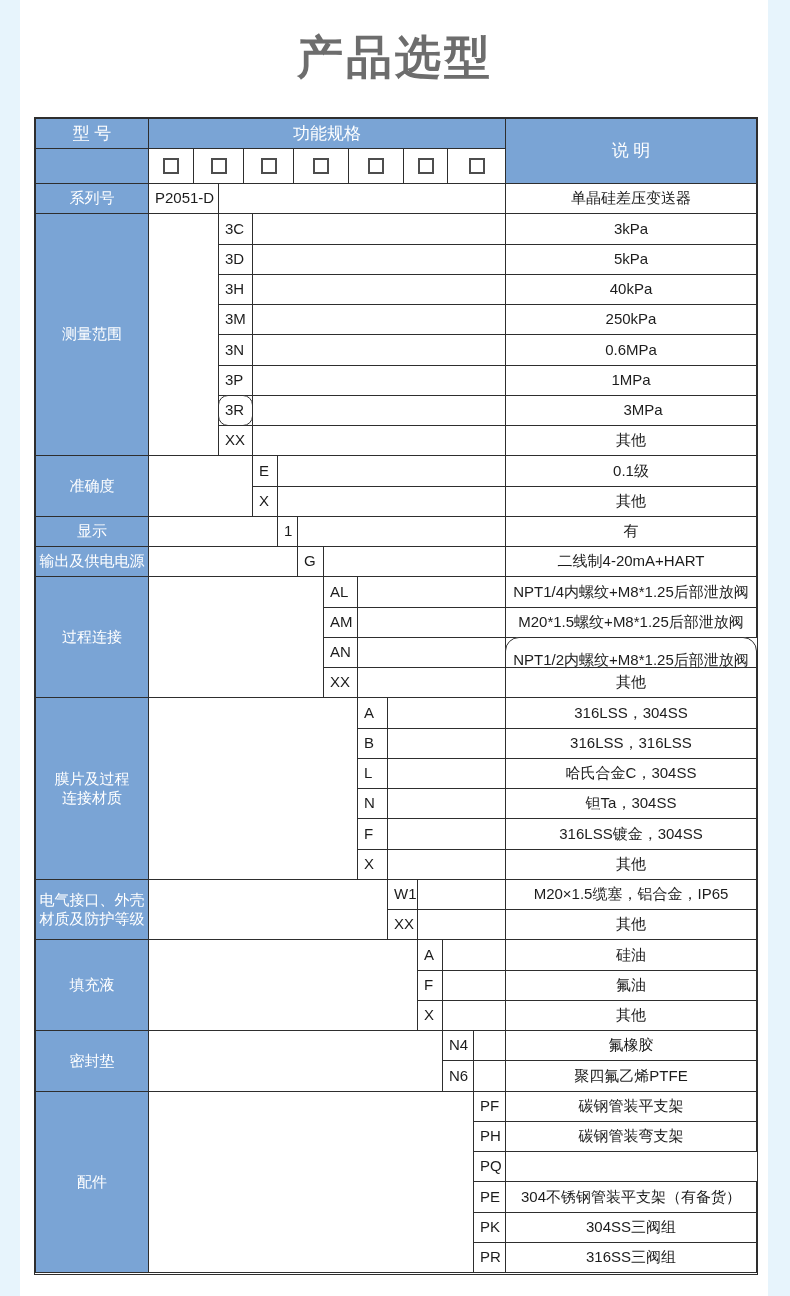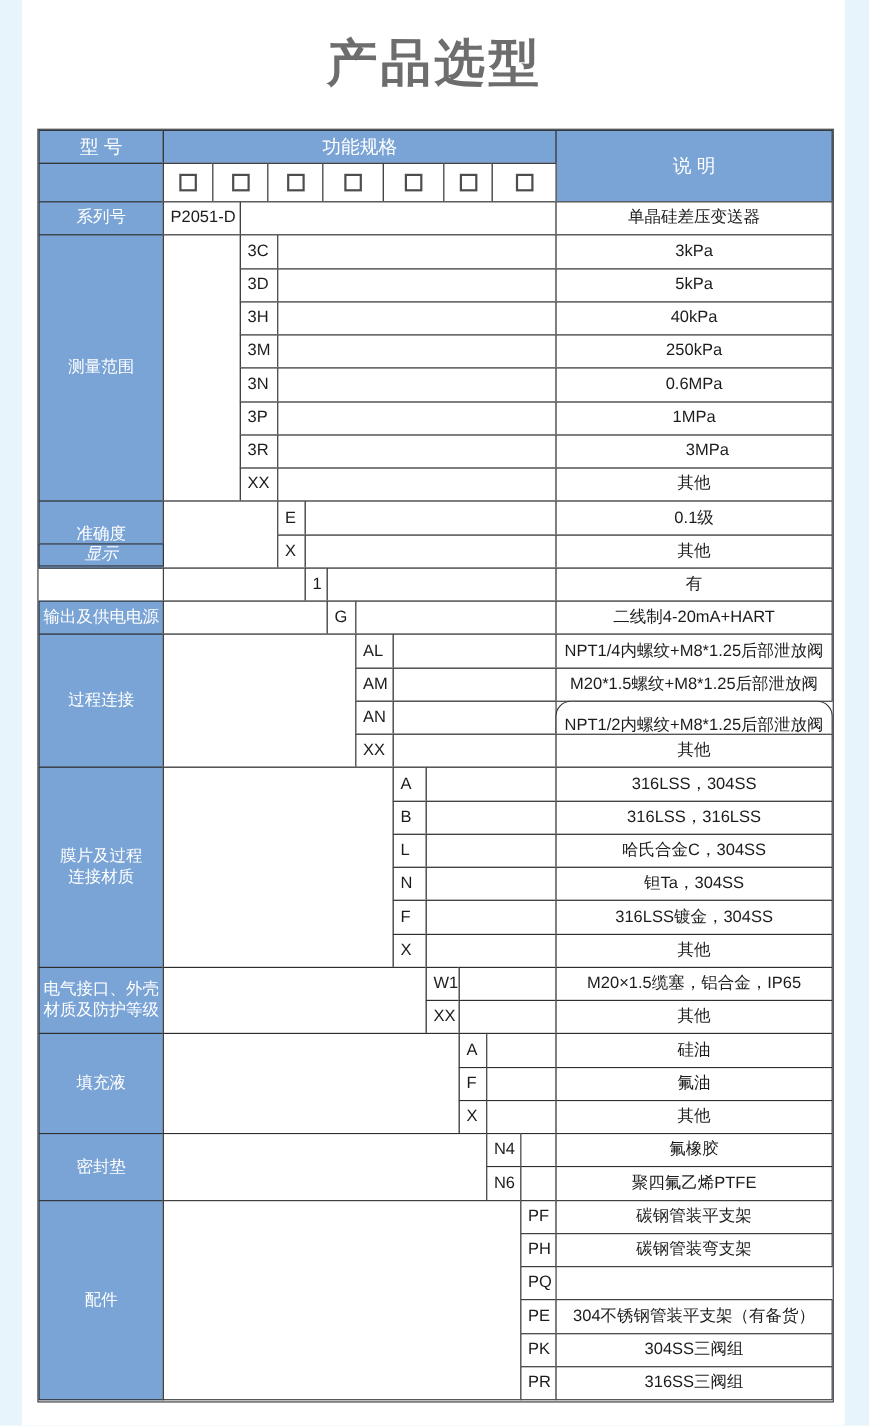--- a/index.html
+++ b/index.html
@@ -93,37 +93,37 @@
     <div class="cell center" style="left: 470px; top: 156px; width: 252px; height: 31px;">40kPa</div>
     <div class="cell code" style="left: 183px; top: 186px; width: 35px; height: 31px;">3M</div>
     <div class="cell" style="left: 217px; top: 186px; width: 254px; height: 31px;"></div>
     <div class="cell center" style="left: 470px; top: 186px; width: 252px; height: 31px;">250kPa</div>
     <div class="cell code" style="left: 183px; top: 216px; width: 35px; height: 32px;">3N</div>
     <div class="cell" style="left: 217px; top: 216px; width: 254px; height: 32px;"></div>
     <div class="cell center" style="left: 470px; top: 216px; width: 252px; height: 32px;">0.6MPa</div>
     <div class="cell code" style="left: 183px; top: 247px; width: 35px; height: 31px;">3P</div>
     <div class="cell" style="left: 217px; top: 247px; width: 254px; height: 31px;"></div>
     <div class="cell center" style="left: 470px; top: 247px; width: 252px; height: 31px;">1MPa</div>
-    <div class="cell code" style="left: 183px; top: 277px; width: 35px; height: 31px;">3R</div>
+    <div class="cell code" style="left: 183px; top: 277px; width: 35px; height: 31px; border-radius: 10px;">3R</div>
     <div class="cell" style="left: 217px; top: 277px; width: 254px; height: 31px;"></div>
     <div class="cell center" style="left: 470px; top: 277px; width: 252px; height: 31px; padding-left: 24px;">3MPa</div>
     <div class="cell code" style="left: 183px; top: 307px; width: 35px; height: 31px;">XX</div>
     <div class="cell" style="left: 217px; top: 307px; width: 254px; height: 31px;"></div>
     <div class="cell center" style="left: 470px; top: 307px; width: 252px; height: 31px;">其他</div>
     <div class="cell blue center col" style="left: 0px; top: 337px; width: 114px; height: 62px;">
       <div>准确度</div>
     </div>
     <div class="cell" style="left: 113px; top: 337px; width: 105px; height: 62px;"></div>
     <div class="cell code" style="left: 217px; top: 337px; width: 26px; height: 32px;">E</div>
     <div class="cell" style="left: 242px; top: 337px; width: 229px; height: 32px;"></div>
     <div class="cell center" style="left: 470px; top: 337px; width: 252px; height: 32px;">0.1级</div>
     <div class="cell code" style="left: 217px; top: 368px; width: 26px; height: 31px;">X</div>
     <div class="cell" style="left: 242px; top: 368px; width: 229px; height: 31px;"></div>
     <div class="cell center" style="left: 470px; top: 368px; width: 252px; height: 31px;">其他</div>
-    <div class="cell blue center col" style="left: 0px; top: 376px; width: 114px; height: 21px; font-style: italic;">
+    <div class="cell blue center col" style="left: 0px; top: 398px; width: 114px; height: 31px;">
       <div>显示</div>
     </div>
     <div class="cell" style="left: 113px; top: 398px; width: 130px; height: 31px;"></div>
     <div class="cell code" style="left: 242px; top: 398px; width: 21px; height: 31px;">1</div>
     <div class="cell" style="left: 262px; top: 398px; width: 209px; height: 31px;"></div>
     <div class="cell center" style="left: 470px; top: 398px; width: 252px; height: 31px;">有</div>
     <div class="cell blue center col" style="left: 0px; top: 428px; width: 114px; height: 31px;">
       <div>输出及供电电源</div>
     </div>
     <div class="cell" style="left: 113px; top: 428px; width: 150px; height: 31px;"></div>

